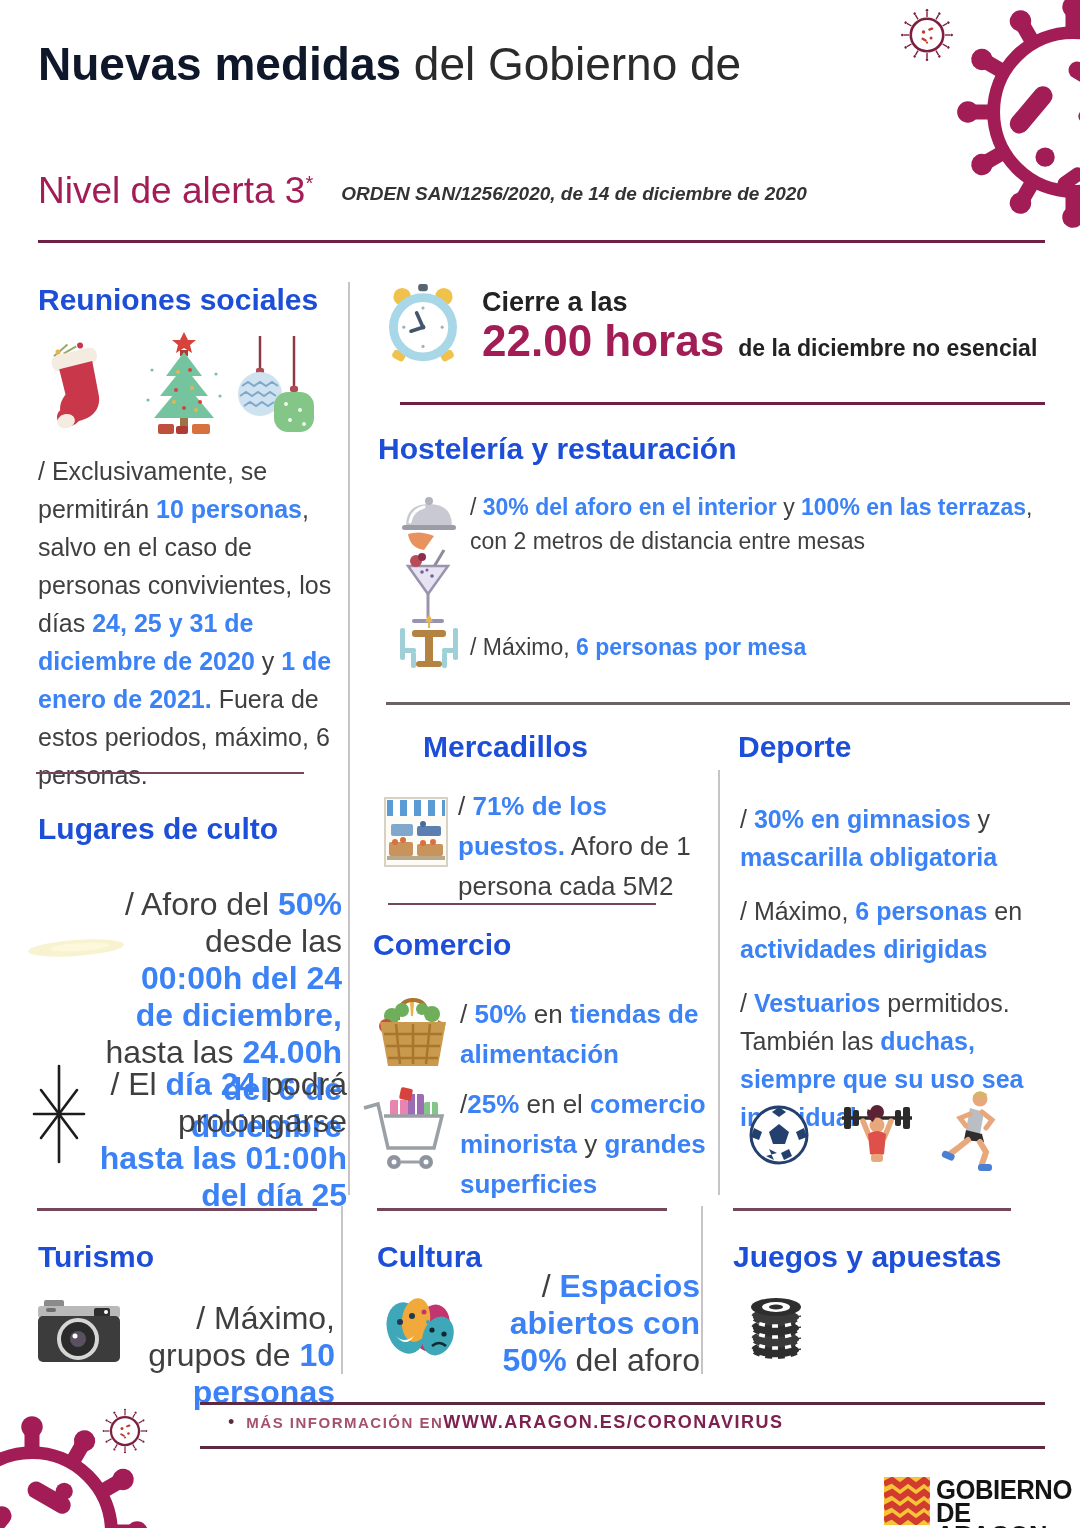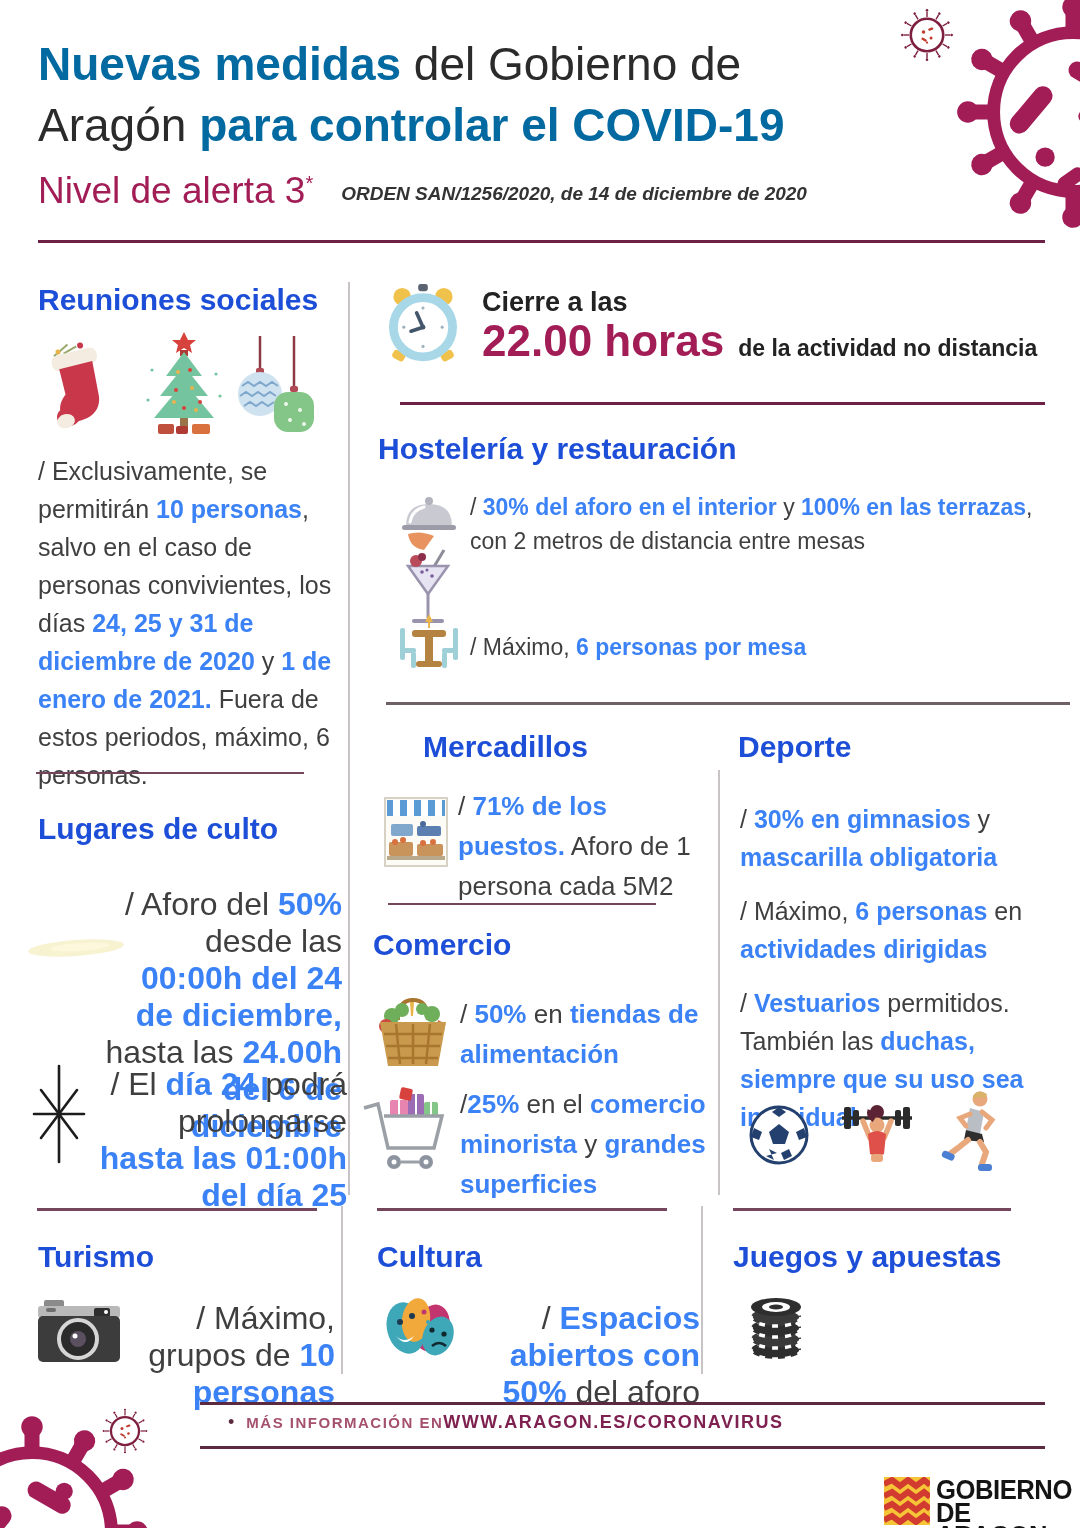--- a/index.html
+++ b/index.html
@@ -10,21 +10,21 @@
   .txt{position:absolute;color:#3f3f3f;font-weight:400;}
   .txt .b{font-weight:800;color:#3b82f6;}
   .s23{font-size:23px;line-height:34px;}
   .s24{font-size:32px;line-height:37px;text-align:right;}
   .s25{font-size:25px;line-height:38px;}
   .s26{font-size:26px;line-height:40px;}
   .rule{position:absolute;}
   .vline{position:absolute;width:2px;background:#c8c3c6;}
   .title{position:absolute;left:38px;top:34px;width:840px;font-size:46px;line-height:61px;
          font-weight:500;color:#2b2b2b;}
-  .title .acc{font-weight:800;color:#0369a1;}
+  .title .acc{font-weight:800;color:#0f172a;}
   .alertrow{position:absolute;left:38px;top:170px;display:flex;align-items:flex-end;}
   .alert{font-size:37px;font-weight:500;color:#A21C56;}
   .alert sup{font-size:20px;}
   .orderref{font-size:19px;font-style:italic;font-weight:600;color:#333;margin-left:28px;padding-bottom:7px;}
   .closeline1{position:absolute;left:482px;top:287px;font-size:27px;font-weight:800;color:#222;}
   .closeline2{position:absolute;left:482px;top:316px;display:flex;align-items:baseline;}
   .closetime{font-size:44px;font-weight:800;color:#A21C56;}
   .closesuffix{font-size:23px;font-weight:800;color:#222;margin-left:14px;}
   .footinfo{position:absolute;left:228px;top:1412px;display:flex;align-items:center;}
   .footdot{color:#5c2a40;font-size:18px;margin-right:12px;}
@@ -170,21 +170,20 @@
             <circle cx="50" cy="63" r="2"></circle>
           <rect x="40" y="56" width="10" height="4" rx="2" transform="rotate(30 45 58)"></rect>
           <rect x="52" y="38" width="9" height="4" rx="2" transform="rotate(-20 56 40)"></rect>
         </g>
       </g>
     </defs>
   </svg>
 
   <div class="title">
     <div><span class="acc">Nuevas medidas</span><span> del Gobierno de</span></div>
-    <div><span>Aragón </span><span class="acc">para controlar el COVID-19</span></div>
   </div>
 
   <div class="alertrow">
     <div class="alert"><span>Nivel de alerta 3</span><sup>*</sup></div>
     <div class="orderref">ORDEN SAN/1256/2020, de 14 de diciembre de 2020</div>
   </div>
 
   <div class="rule" style="left:38px;top:240px;width:1007px;height:3px;background:#6D2144;"></div>
 
   <svg class="abs" style="left:955px;top:-6px;width:236px;height:236px;" viewBox="0 0 220 220">
@@ -320,21 +319,21 @@
       </g>
     <g stroke="#44566b" stroke-width="4.5" stroke-linecap="round">
       <line x1="50" y1="56" x2="42" y2="38"></line>
         <line x1="50" y1="56" x2="35" y2="61"></line>
     </g>
     <circle cx="50" cy="56" r="3" fill="#44566b"></circle>
   </svg>
   <div class="closeline1">Cierre a las</div>
   <div class="closeline2">
     <span class="closetime">22.00 horas</span>
-    <span class="closesuffix">de la actividad no distancia</span>
+    <span class="closesuffix">de la diciembre no esencial</span>
   </div>
   <div class="rule" style="left:400px;top:402px;width:645px;height:2.5px;background:#6D2144;"></div>
 
   <div class="sect" style="left:378px;top:432px;">Hostelería y restauración</div>
 
   <svg class="abs" style="left:400px;top:492px;width:58px;height:64px;" viewBox="0 0 58 64">
     <path d="M6 34 Q6 12 29 12 Q52 12 52 34 Z" fill="#c9c9d2"></path>
     <path d="M10 30 Q12 18 24 15" stroke="#ffffff" stroke-width="3" fill="none" stroke-linecap="round"></path>
     <circle cx="29" cy="9" r="4" fill="#b3b3bd"></circle>
     <rect x="2" y="33" width="54" height="5" rx="2.5" fill="#9c9ca8"></rect>
@@ -527,21 +526,21 @@
     <path d="M14 44 Q22 52 32 44 Q24 56 14 44 Z" fill="#ffffff"></path>
     <ellipse cx="56" cy="44" rx="15" ry="20" fill="#3fa8b8" transform="rotate(22 56 44)"></ellipse>
     <g fill="#12282f">
         <circle cx="50" cy="38" r="2.6"></circle>
         <circle cx="62" cy="42" r="2.6"></circle>
       </g>
     <path d="M50 54 Q57 48 64 54" stroke="#12282f" stroke-width="2.5" fill="none"></path>
     <circle cx="42" cy="20" r="2.5" fill="#c2356f"></circle>
       <circle cx="46" cy="30" r="2" fill="#3fa8b8"></circle>
   </svg>
-  <div class="txt s24" style="left:470px;top:1300px;width:230px;"><span>/ </span><span class="b">Espacios abiertos con 50%</span><span> del aforo</span></div>
+  <div class="txt s24" style="left:470px;top:1268px;width:230px;"><span>/ </span><span class="b">Espacios abiertos con 50%</span><span> del aforo</span></div>
 
   <div class="rule" style="left:733px;top:1208px;width:278px;height:2.5px;background:#74465C;"></div>
   <div class="sect" style="left:733px;top:1240px;">Juegos y apuestas</div>
   <svg class="abs" style="left:744px;top:1296px;width:64px;height:66px;" viewBox="0 0 64 66">
     <g>
       <ellipse cx="32" cy="54" rx="25" ry="9" fill="#2e2e2e" stroke="#ffffff" stroke-width="3.5" stroke-dasharray="6 7"></ellipse>
       <ellipse cx="32" cy="43" rx="25" ry="9" fill="#3a3a3a" stroke="#ffffff" stroke-width="3.5" stroke-dasharray="6 7"></ellipse>
       <ellipse cx="32" cy="32" rx="25" ry="9" fill="#2e2e2e" stroke="#ffffff" stroke-width="3.5" stroke-dasharray="6 7"></ellipse>
       <ellipse cx="32" cy="21" rx="25" ry="9" fill="#3a3a3a" stroke="#ffffff" stroke-width="3.5" stroke-dasharray="6 7"></ellipse>
       <ellipse cx="32" cy="11" rx="25" ry="9" fill="#2e2e2e"></ellipse>

